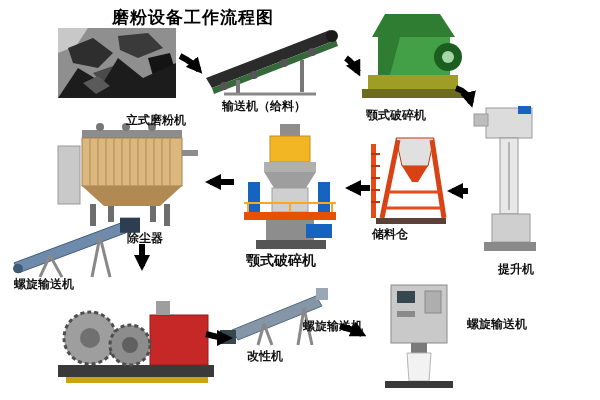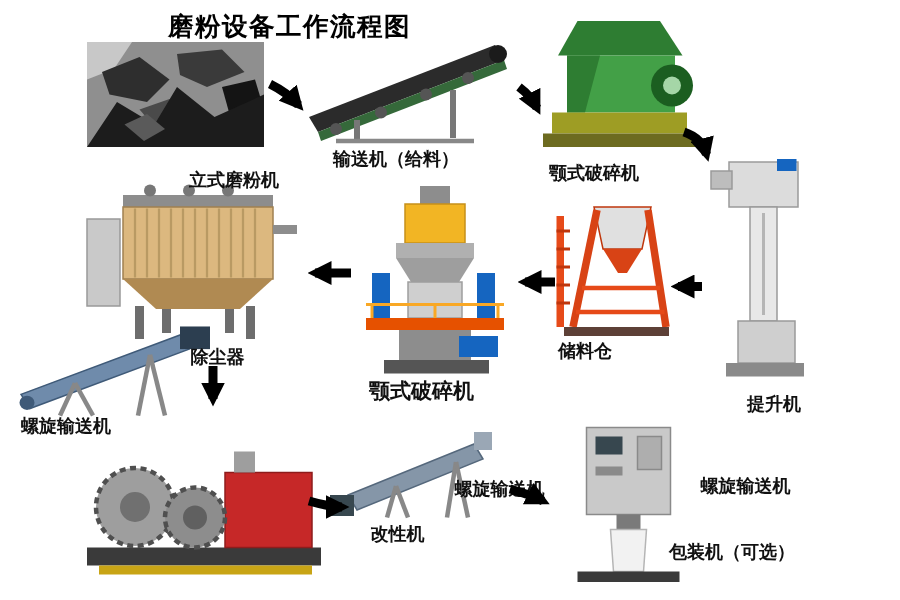--- a/index.html
+++ b/index.html
@@ -204,21 +204,20 @@
   <div class="lbl l-conv">输送机（给料）</div>
   <div class="lbl l-jaw">颚式破碎机</div>
   <div class="lbl l-elev">提升机</div>
   <div class="lbl l-silo">储料仓</div>
   <div class="lbl l-mill big">颚式破碎机</div>
   <div class="lbl l-dust">除尘器</div>
   <div class="lbl l-screw1">螺旋输送机</div>
   <div class="lbl l-screw2">螺旋输送机</div>
   <div class="lbl l-mod">改性机</div>
   <div class="lbl l-fin">螺旋输送机</div>
-  <div class="lbl l-pack">包装机（可选）</div>
 
   <svg class="arrows" width="600" height="400" viewBox="0 0 600 400">
     <defs>
       <marker id="ah" markerUnits="userSpaceOnUse" markerWidth="16" markerHeight="16" refX="11" refY="8" orient="auto">
         <path d="M0,0 L16,8 L0,16 Z"></path>
       </marker>
     </defs>
     <g class="lines">
       <path d="M180,56 Q192,62 199,70" marker-end="url(#ah)"></path>
       <path d="M346,58 Q354,64 358,72" marker-end="url(#ah)"></path>

